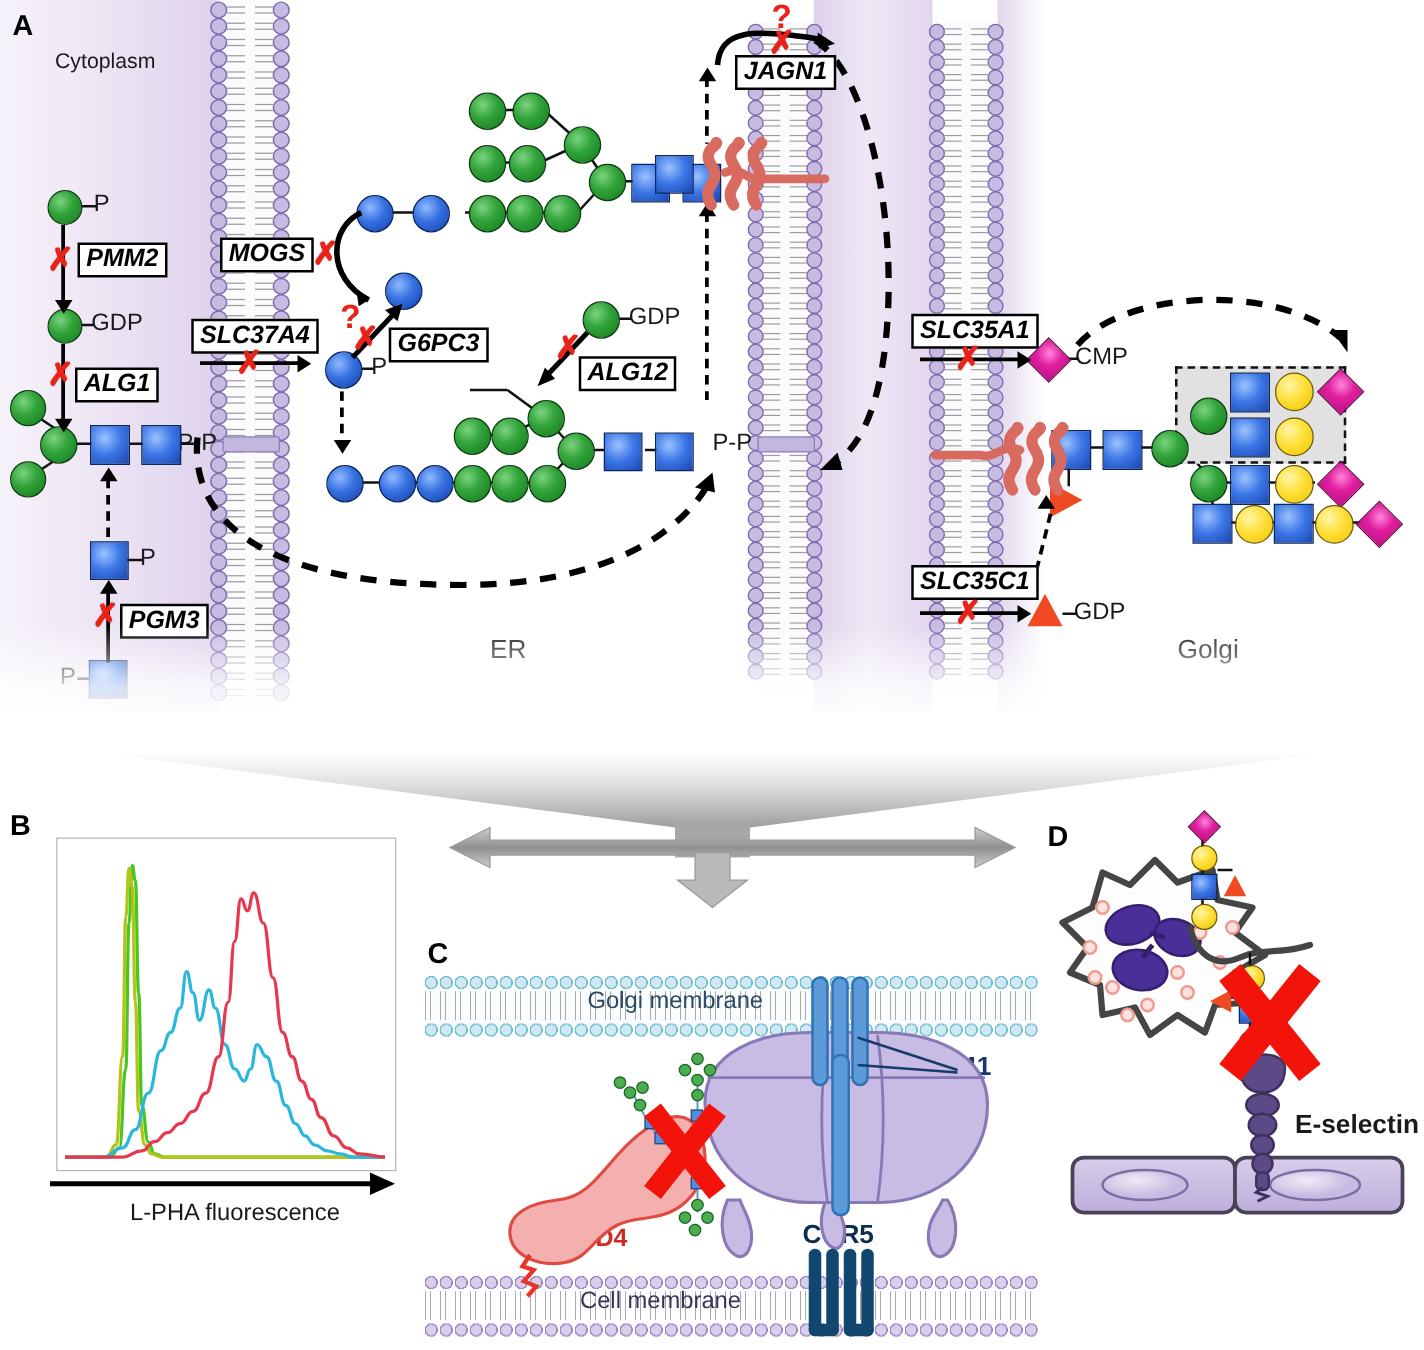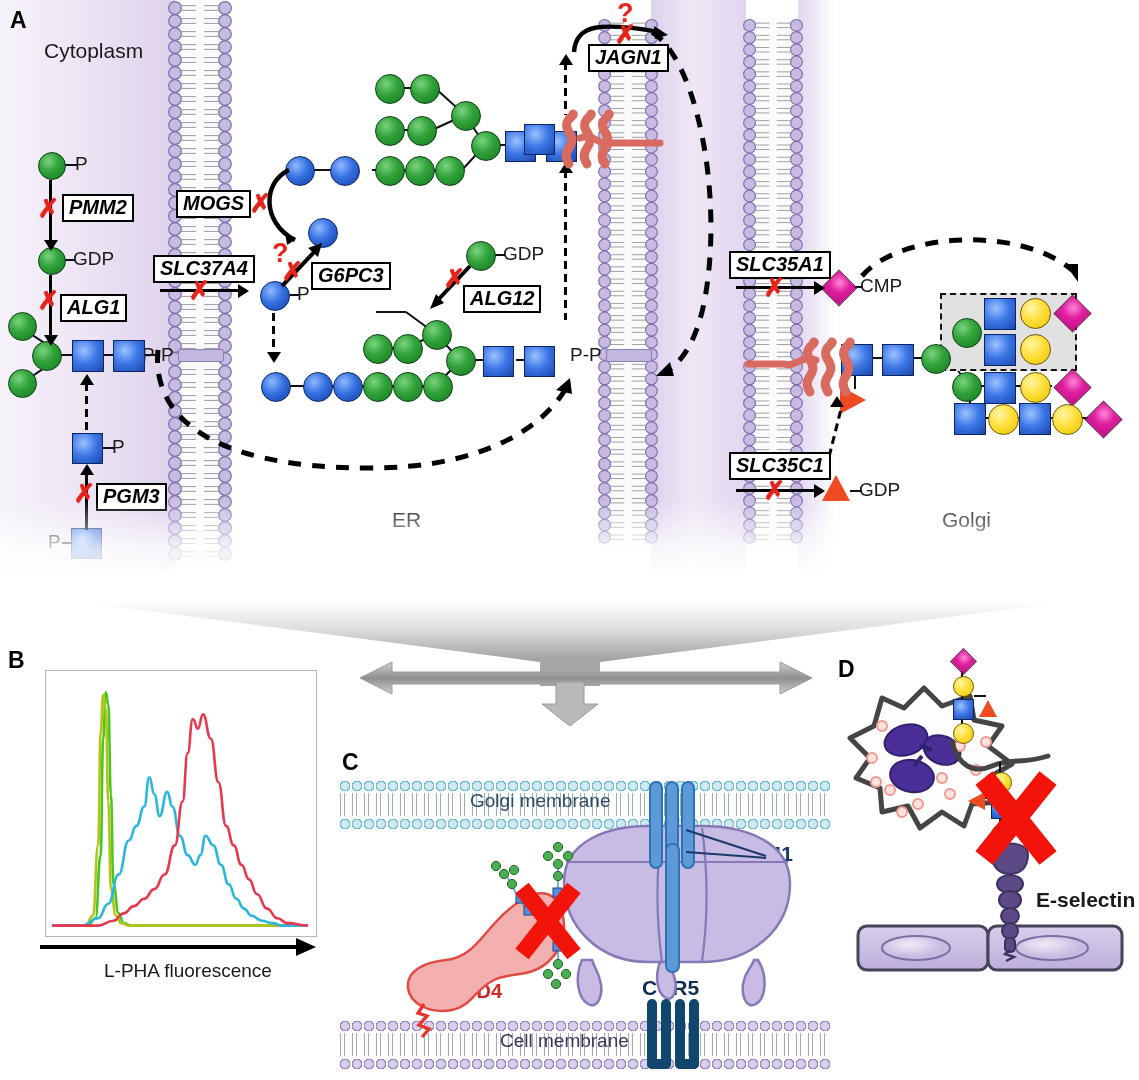--- a/index.html
+++ b/index.html
@@ -239,21 +239,21 @@
             <use href="#mrow1" y="502"></use>
           <use href="#mrow1" y="515"></use>
             <use href="#mrow1" y="528"></use>
             <use href="#mrow1" y="541"></use>
           <use href="#mrow1" y="554"></use>
         </g>
       </svg>
     </div>
 
     <div class="pl" style="left:10px;top:7px;">A</div>
-    <div class="txt" style="left:44px;top:39px;font-size:21px;">Cytoplasm</div>
+    <div class="txt" style="left:44px;top:39px;font-size:17px;">Cytoplasm</div>
     <div class="txt" style="left:392px;top:508px;font-size:21px;">ER</div>
     <div class="txt" style="left:942px;top:508px;font-size:21px;">Golgi</div>
 
     <div class="sym g-circ" style="left:38px;top:152px;width:26px;height:26px;"></div>
     <div class="bond" style="left:63px;top:164px;width:14px;"></div>
     <div class="txt" style="left:75px;top:153px;">P</div>
 
     <div class="arw" style="left:49px;top:180px;width:3px;height:63px;"></div>
     <div class="ahead-dn" style="left:44px;top:240px;"></div>
     <div class="xmark" style="left:38px;top:196px;font-size:25px;">✗</div>
@@ -623,21 +623,21 @@
              radial-gradient(circle at 5px 44px, #d9cfeb 0 5px, transparent 5.5px),
              linear-gradient(90deg,#a9a9a9 0 1px,transparent 1px 4px,#a9a9a9 4px 5px,transparent 5px 12px);
            background-size:12px 50px,12px 50px,12px 23px;
            background-position:0 0,0 0,0 13px;
            background-repeat:repeat-x,repeat-x,repeat-x;"></div>
       <div style="position:absolute;left:0;top:0;width:490px;height:50px;
            background:
              radial-gradient(circle at 5px 6px, transparent 0 4.1px, #9b87c2 4.2px 5.2px, transparent 5.3px) 0 0/12px 50px repeat-x,
              radial-gradient(circle at 5px 44px, transparent 0 4.1px, #9b87c2 4.2px 5.2px, transparent 5.3px) 0 0/12px 50px repeat-x;"></div>
     </div>
-    <div class="txt" style="left:130px;top:286px;color:#3c3458;font-size:19px;padding-left:36px;">Cell membrane</div>
+    <div class="txt" style="left:130px;top:286px;color:#3c3458;font-size:19px;">Cell membrane</div>
 
     <div style="position:absolute;left:218px;top:78px;width:250px;height:190px;z-index:12;">
       <svg width="250" height="190" viewBox="0 0 250 190">
         <g fill="#c8bbe4" stroke="#8878b6" stroke-width="2.5">
           <path d="M12,60 C12,18 58,4 96,4 L150,4 C190,4 238,18 238,62 C238,108 198,140 152,140 L96,140 C48,140 12,106 12,60 Z"></path>
           <path d="M30,138 C22,156 26,176 36,182 C46,188 52,172 48,158 C46,150 42,144 40,138 Z"></path>
           <path d="M108,140 C102,156 106,172 114,176 C122,180 126,166 122,154 C120,146 116,144 116,140 Z"></path>
           <path d="M206,138 C216,154 214,176 204,182 C194,188 188,172 192,158 C194,150 200,144 202,138 Z"></path>
         </g>
         <g fill="none" stroke="#8878b6" stroke-width="2.2">

